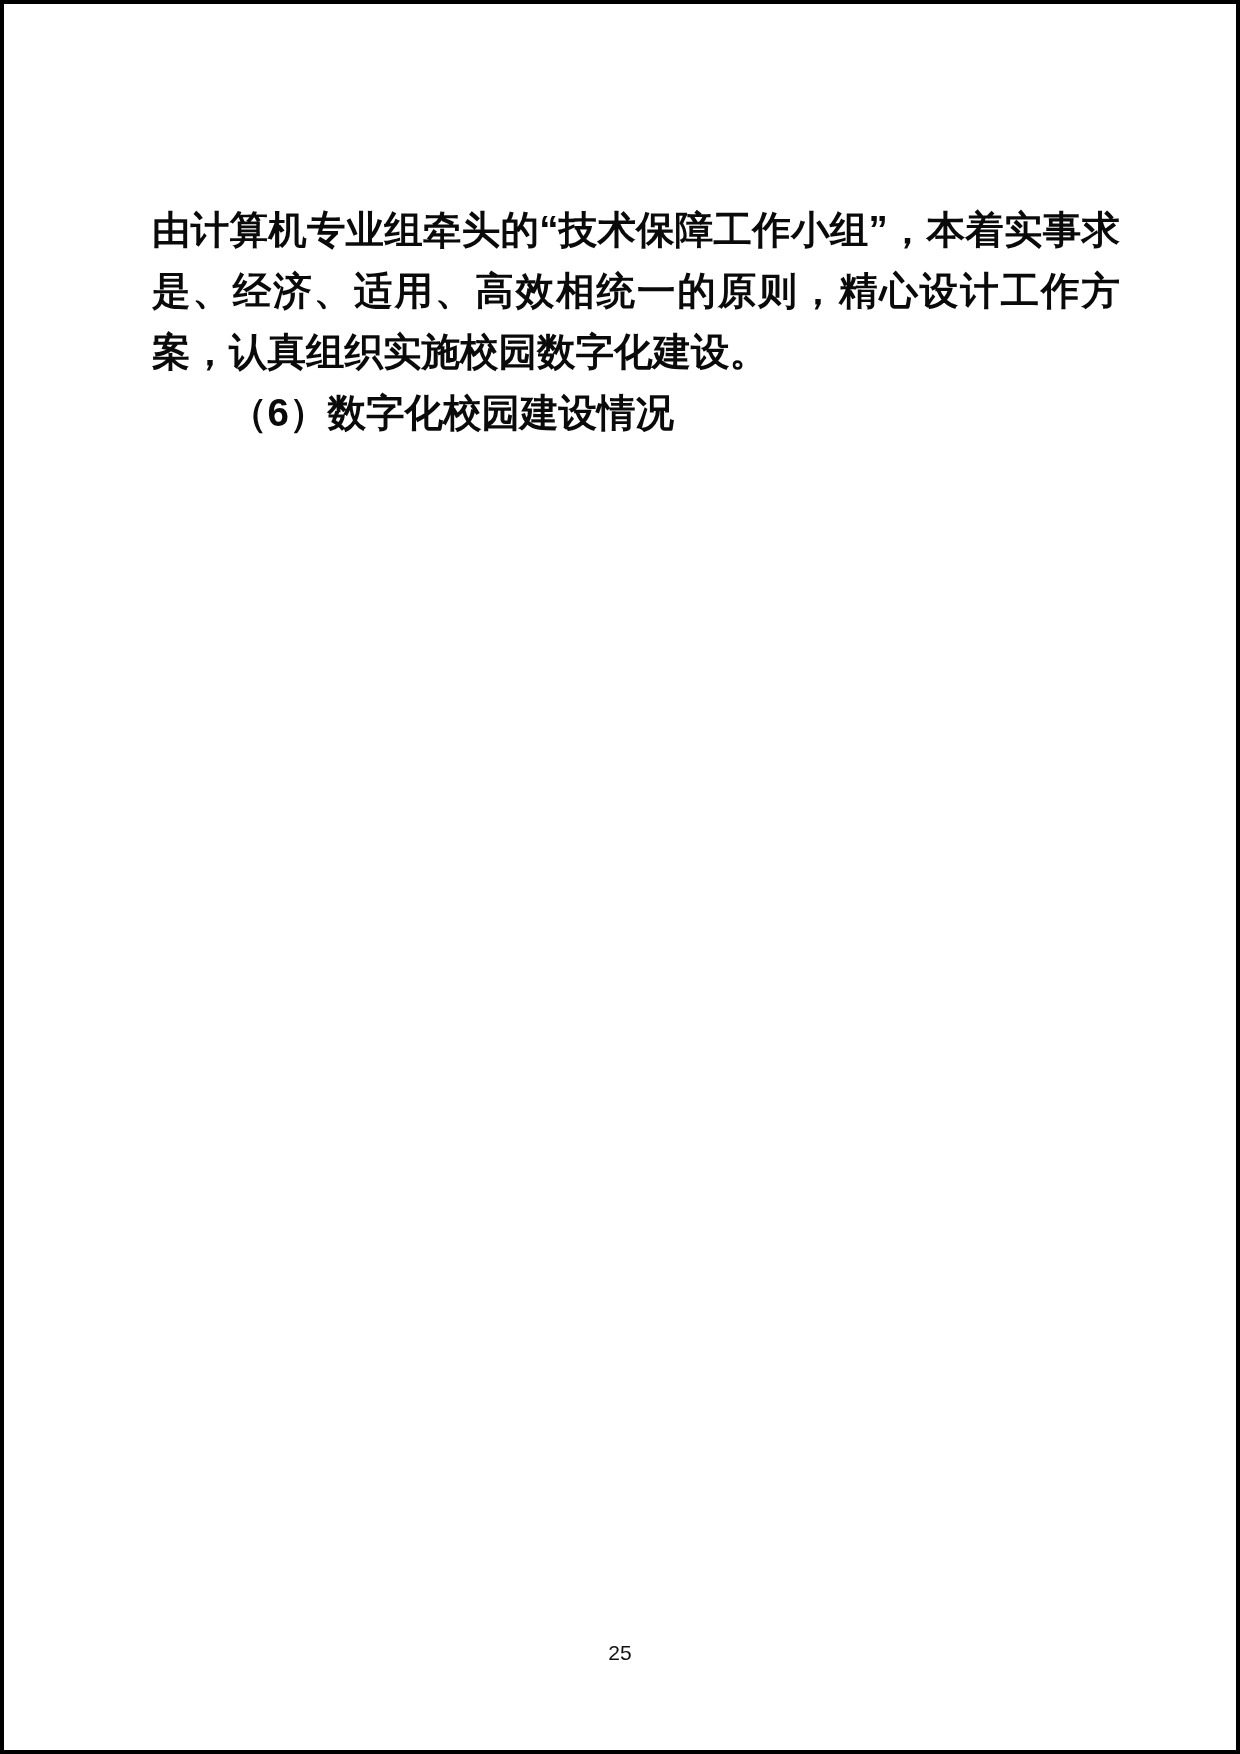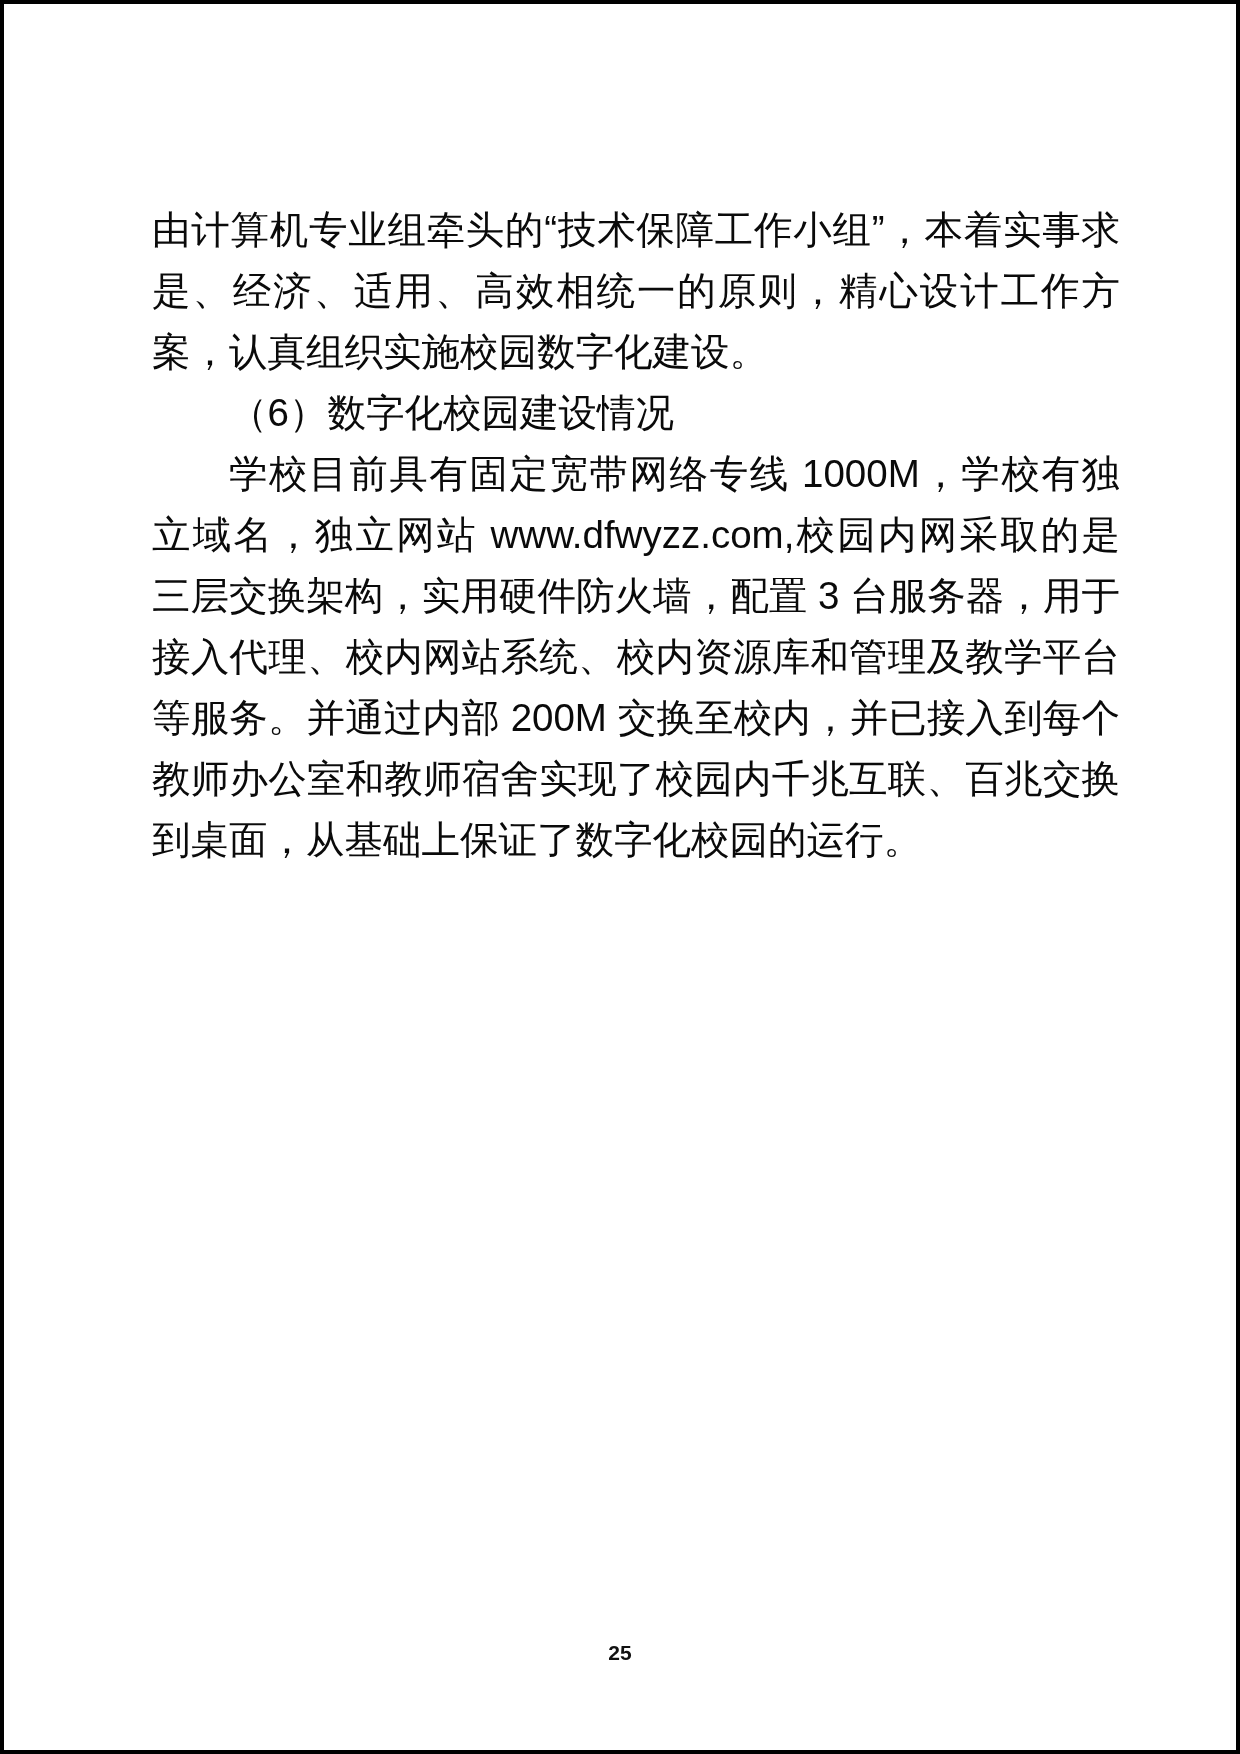--- a/index.html
+++ b/index.html
@@ -23,20 +23,21 @@
     overflow: hidden;
   }
   .page-inner {
     position: absolute;
     left: 0;
     top: 0;
     right: 0;
     bottom: 0;
     padding: 195px 116px 0 148px;
     box-sizing: border-box;
+    font-weight: bold;
   }
   .doc-body {
     font-size: 38.5px;
     line-height: 61px;
     letter-spacing: 0px;
     text-align: justify;
     text-justify: inter-ideograph;
     color: #0a0a0a;
   }
   .para {
@@ -57,28 +58,26 @@
   .page-number {
     position: absolute;
     left: 0;
     right: 0;
     bottom: 84px;
     text-align: center;
     font-size: 21px;
     line-height: 26px;
     color: #111111;
     font-family: "Liberation Sans", "DejaVu Sans", sans-serif;
-    font-weight: bold;
   }
 </style>
 </head>
 <body>
 
 <div class="page">
   <div class="page-inner">
     <div class="doc-body">
       <p class="para hang">由计算机专业组牵头的“技术保障工作小组”，本着实事求是、经济、适用、高效相统一的原则，精心设计工作方案，认真组织实施校园数字化建设。</p>
       <p class="para indent">（6）数字化校园建设情况</p>
-      <p class="para indent">学校目前具有固定宽带网络专线 1000M，学校有独立域名，独立网站 www.dfwyzz.com,校园内网采取的是三层交换架构，实用硬件防火墙，配置 3 台服务器，用于接入代理、校内网站系统、校内资源库和管理及教学平台等服务。并通过内部 200M 交换至校内，并已接入到每个教师办公室和教师宿舍实现了校园内千兆互联、百兆交换到桌面，从基础上保证了数字化校园的运行。</p>
     </div>
   </div>
   <div class="page-number">25</div>
 </div>
 
 </body></html>

